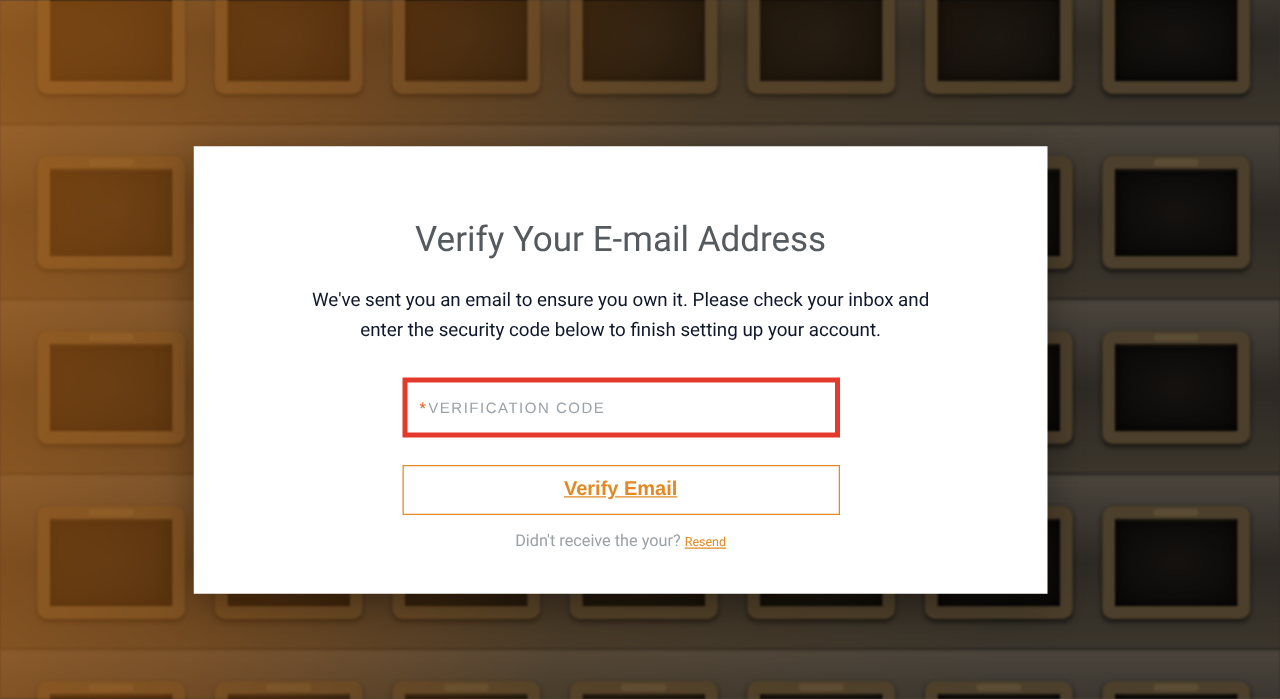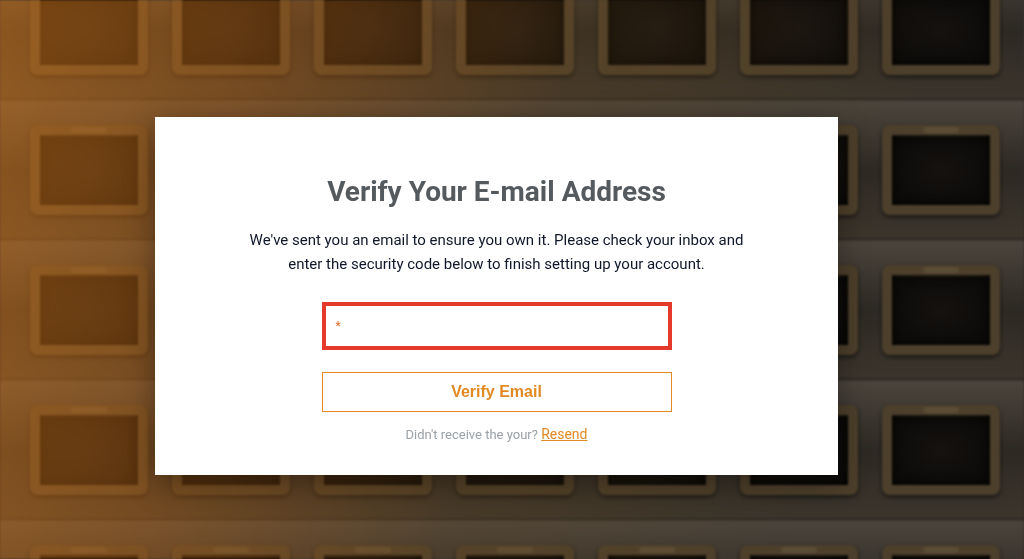--- a/index.html
+++ b/index.html
@@ -70,21 +70,21 @@
       top: 117px;
       width: 683px;
       height: 358px;
       background: #ffffff;
       box-shadow: 0 8px 28px rgba(0,0,0,0.35);
       padding: 58px 88px 30px 88px;
       text-align: center;
     }
     .title {
       font-size: 28px;
-      font-weight: 700;
+      font-weight: 400;
       color: #555a5e;
       margin-bottom: 20px;
     }
     .desc {
       font-size: 15px;
       line-height: 1.6;
       color: #0f172a;
       margin-bottom: 26px;
     }
     .code-wrap {
@@ -119,29 +119,30 @@
       display: block;
       width: 350px;
       margin: 0 auto 14px auto;
       height: 40px;
       border: 1px solid #e28923;
       background: #fff;
       color: #e28923;
       font-size: 16px;
       font-weight: 700;
       cursor: pointer;
+      text-decoration: underline;
     }
     .resend-line {
       font-size: 13px;
       color: #9aa1a7;
     }
     .resend-link {
       color: #e28923;
       text-decoration: underline;
-      font-size: 14px;
+      font-size: 10px;
       cursor: pointer;
     }
   </style>
 </head>
 <body>
 
 <div class="bg">
   <div class="rack-row r1">
     <div class="slot"></div>
     <div class="slot"></div>
@@ -189,20 +190,21 @@
   </div>
   <div class="overlay-gradient"></div>
 </div>
 
 <div class="card">
   <h1 class="title">Verify Your E-mail Address</h1>
   <p class="desc">We've sent you an email to ensure you own it. Please check your inbox and enter the security code below to finish setting up your account.</p>
 
   <div class="code-wrap">
     <span class="req">*</span>
+    <input class="code-input" type="text" placeholder="VERIFICATION CODE" style="">
   </div>
 
   <button class="verify-btn">Verify Email</button>
 
   <div class="resend-line">
     <span>Didn't receive the your?</span>
     <a class="resend-link">Resend</a>
   </div>
 </div>
 

